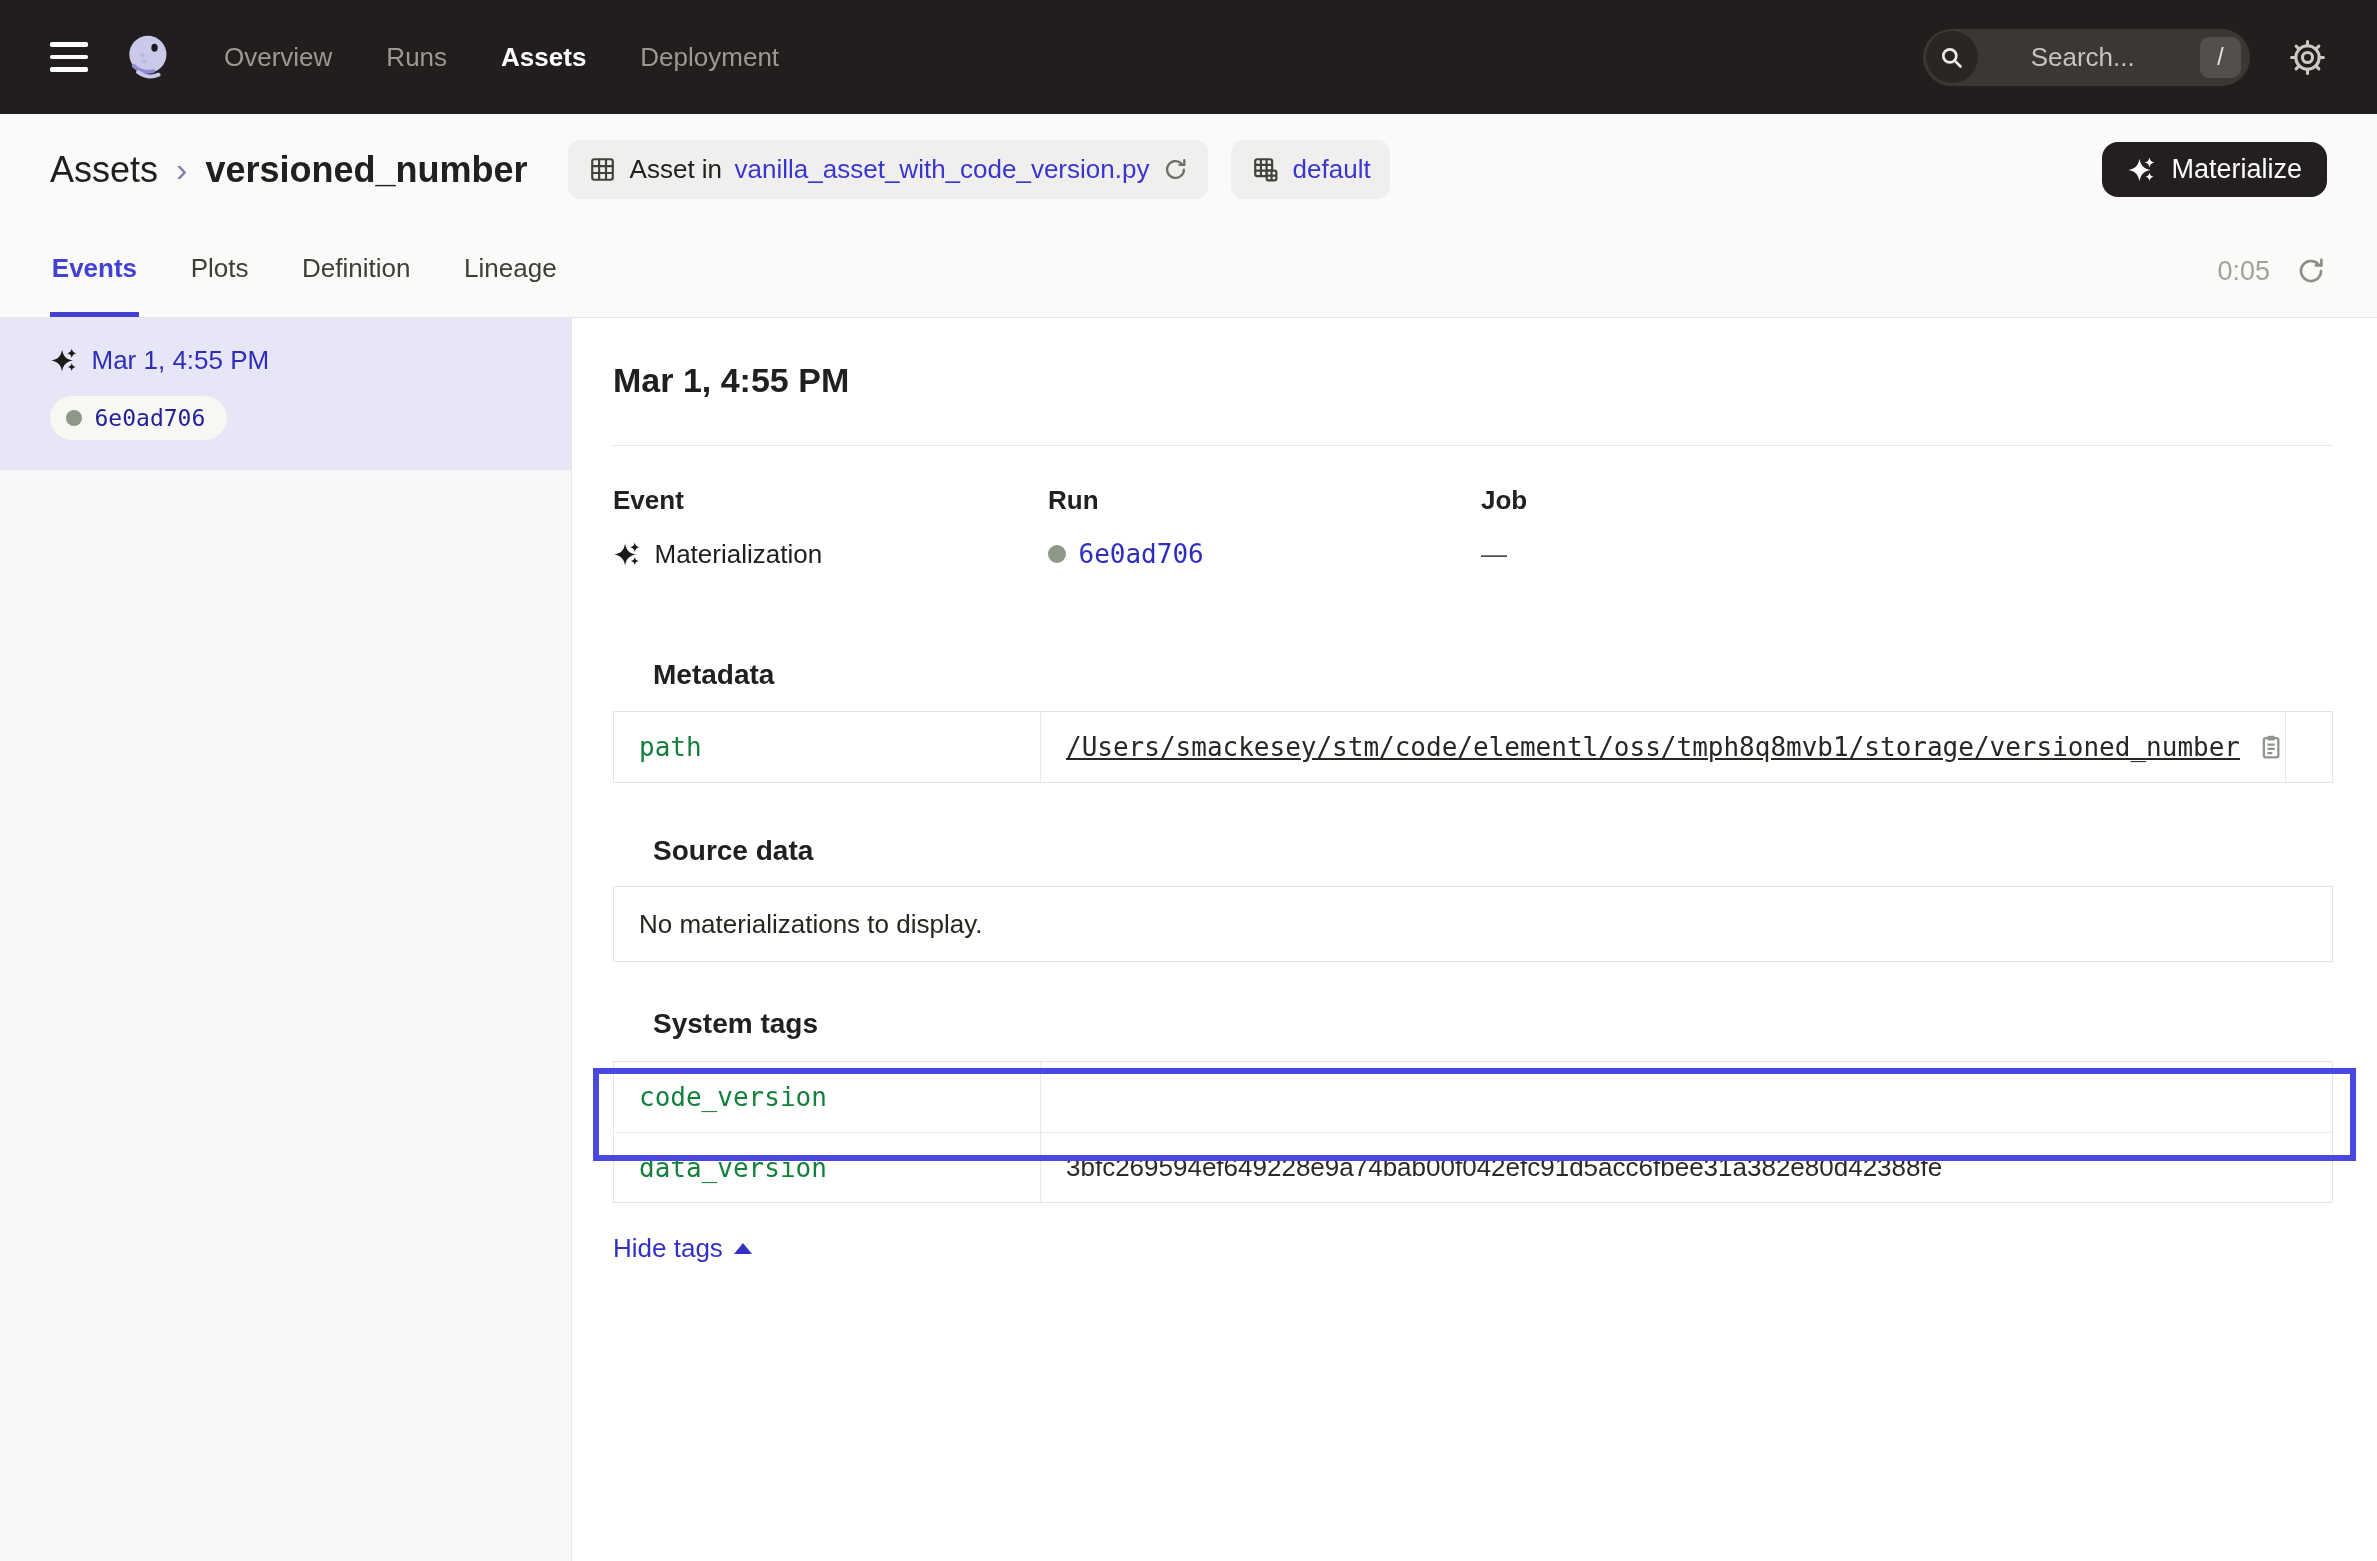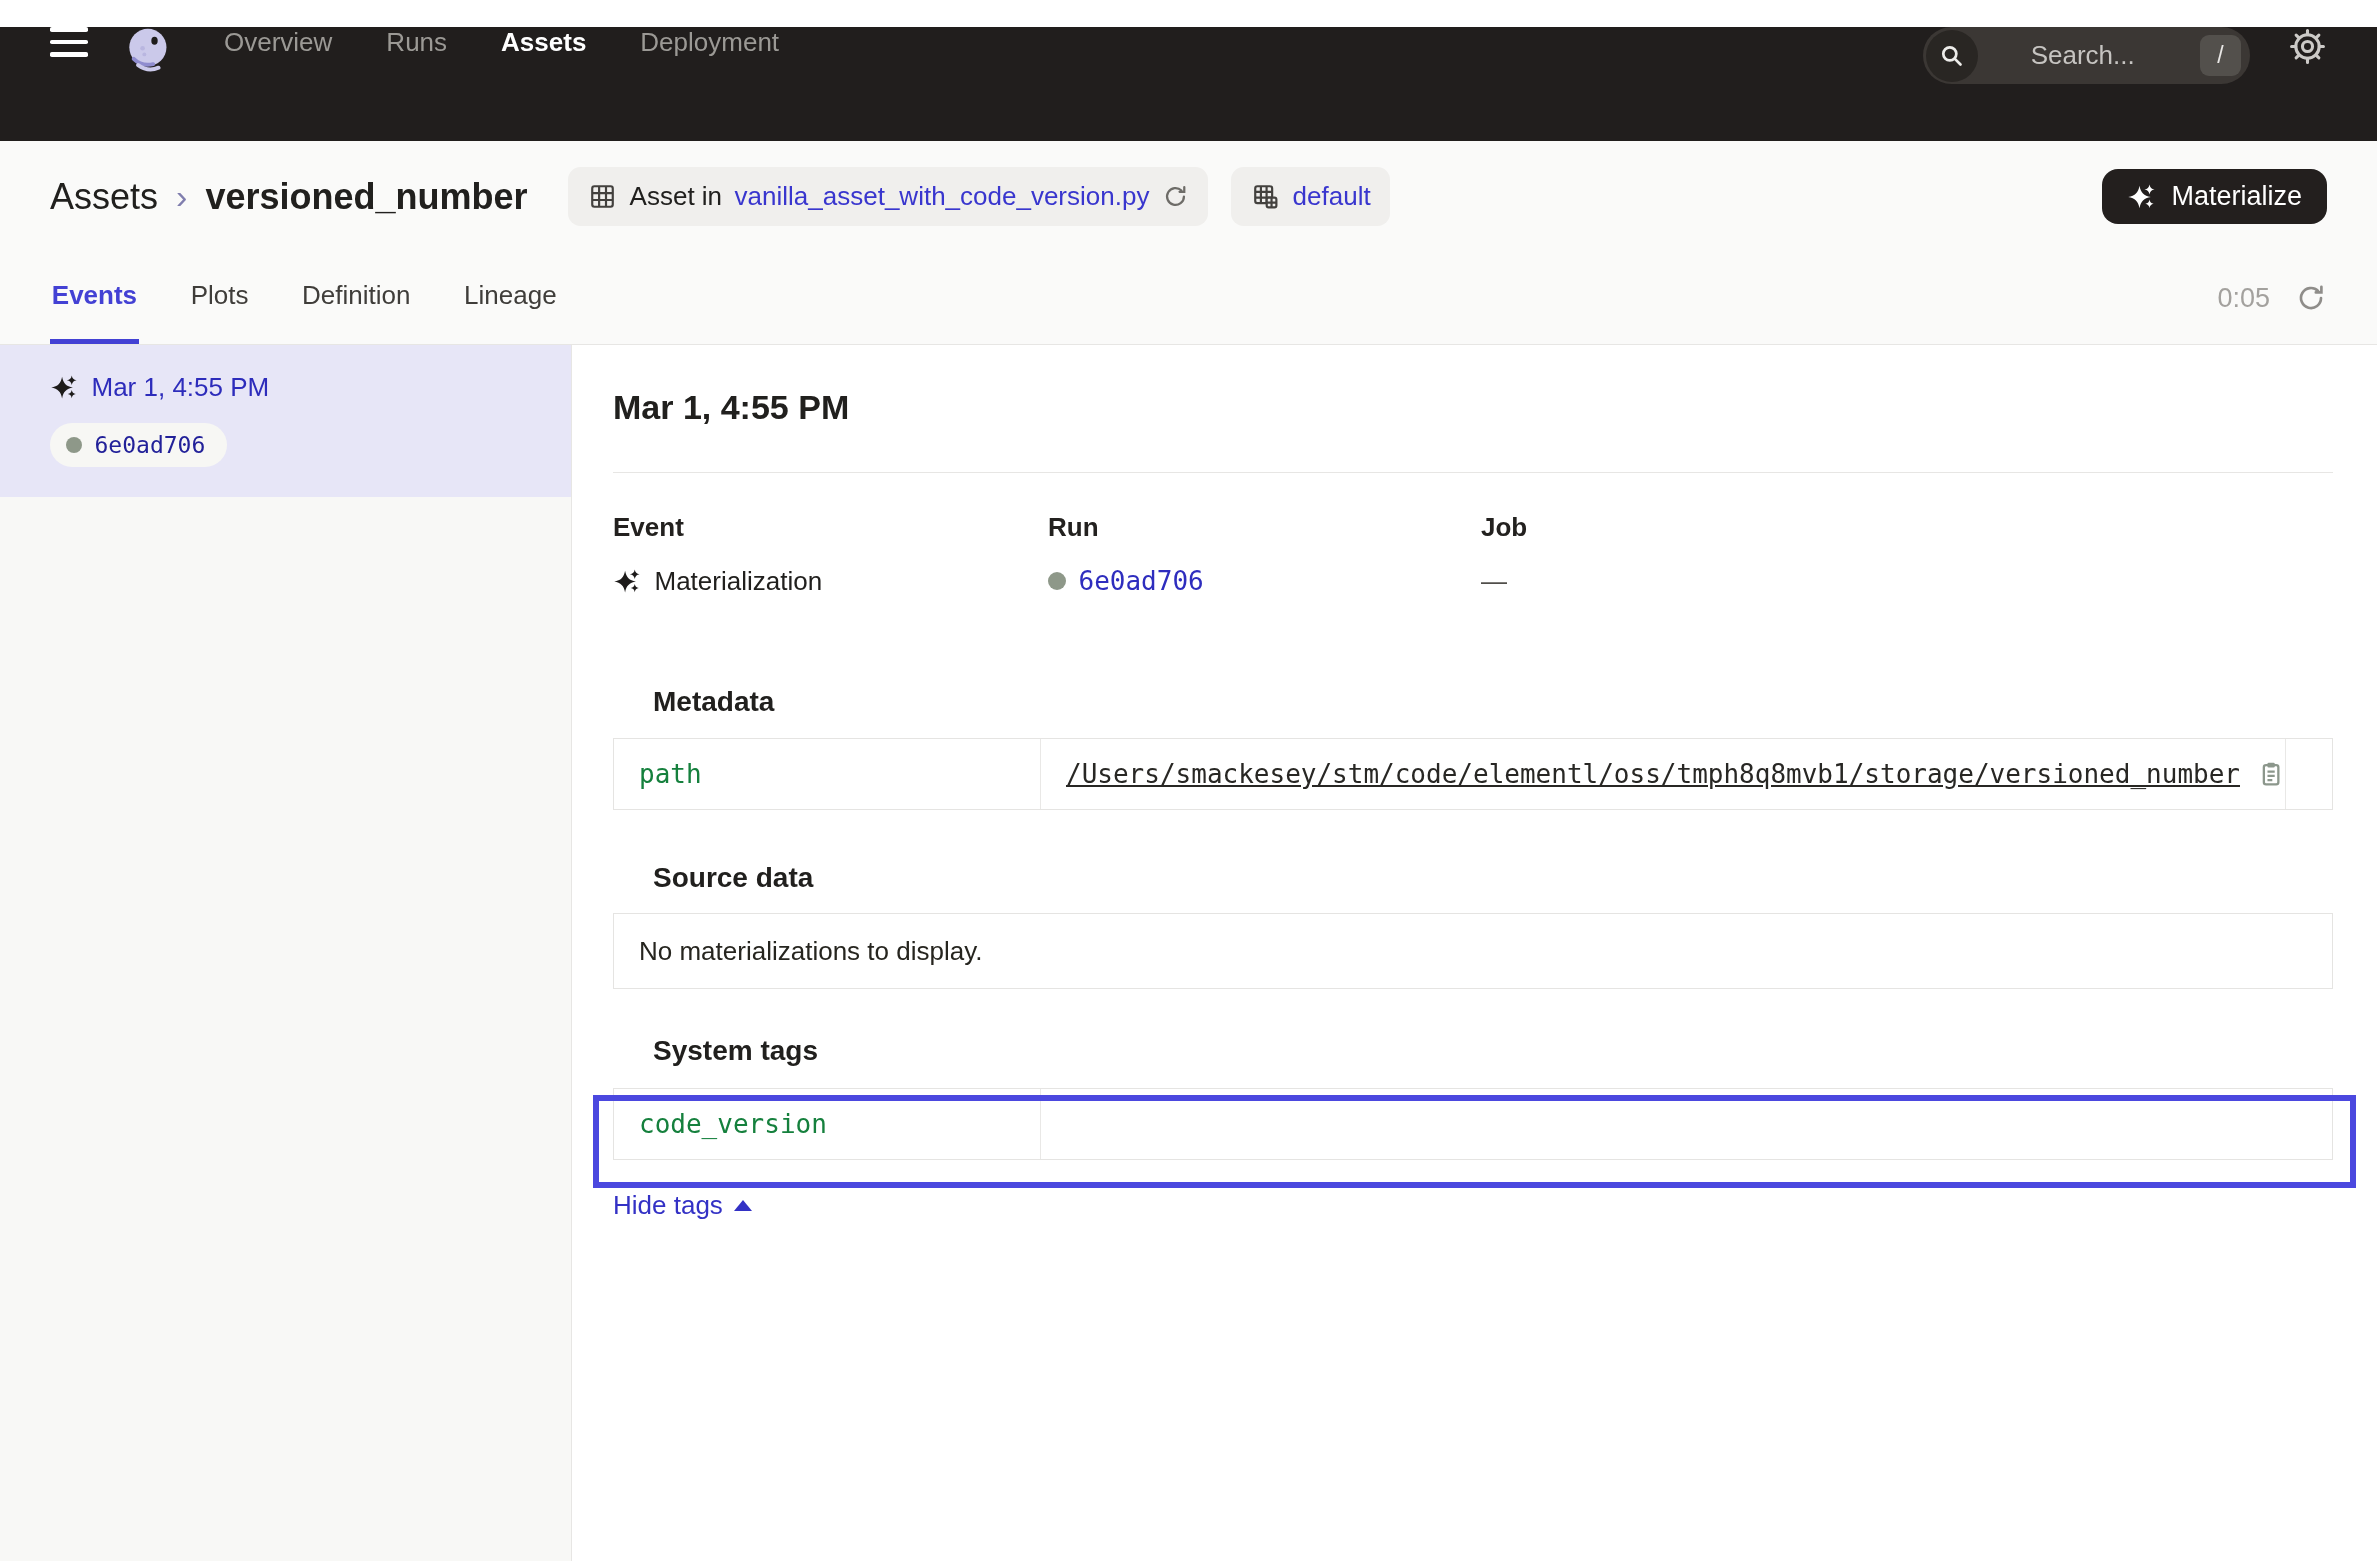--- a/index.html
+++ b/index.html
@@ -1,22 +1,22 @@
 <!DOCTYPE html>
 <html style="font-size:14.3px"><head>
 <meta charset="utf-8">
 <style>
   * { box-sizing: border-box; }
   html, body { margin: 0; padding: 0; width: 2377px; height: 1561px; overflow: hidden;
     font-family: "Liberation Sans", sans-serif; background: #FFFFFF; }
   .mono { font-family: "DejaVu Sans Mono", monospace; }
 
   
-  .topnav { height: 114px; background: #211E1D; display: flex; align-items: flex-start;
-    padding: 0 50px; margin-top: 27px; }
+  .topnav { height: 114px; background: #211E1D; display: flex; align-items: center;
+    padding: 0 50px; }
   .hamburger { width: 38px; display: flex; flex-direction: column; gap: 8px; cursor: pointer; margin-right: 36px; }
   .hamburger span { display: block; height: 4.5px; background: #FFFFFF; border-radius: 1.8px; }
   .logo { width: 46px; height: 46px; margin-right: 54px; flex: 0 0 auto; }
   .navlinks { display: flex; gap: 54px; align-items: center; }
   .navlink { font-size: 26px; color: #9B9995; cursor: pointer; }
   .navlink.active { color: #FFFFFF; font-weight: 700; }
   .topnav-spacer { flex: 1; }
   .search { width: 327px; height: 57px; background: #3B3734; border-radius: 29px;
     display: flex; align-items: center; cursor: text; gap: 37px; }
   .search-iconwrap { width: 52px; height: 52px; margin-left: 2.7px; border-radius: 50%;
@@ -271,20 +271,24 @@
     <div class="section-heading h-source">Source data</div>
     <div class="empty-box">No materializations to display.</div>
 
     
     <div class="section-heading h-tags">System tags</div>
     <div class="tags-wrap">
       <div class="kv-table" style="margin-top:21.4px;">
         <div class="kv-row">
           <div class="kv-key mono">code_version</div>
         </div>
+        <div class="kv-row">
+          <div class="kv-key mono">data_version</div>
+          <div class="kv-val">3bfc269594ef649228e9a74bab00f042efc91d5acc6fbee31a382e80d42388fe</div>
+        </div>
       </div>
       <div class="highlight-box" style="top:6.3px;"></div>
     </div>
 
     <div class="hide-tags">
       <span>Hide tags</span>
       <span class="tri-up"></span>
     </div>
   </div>
 </div>

